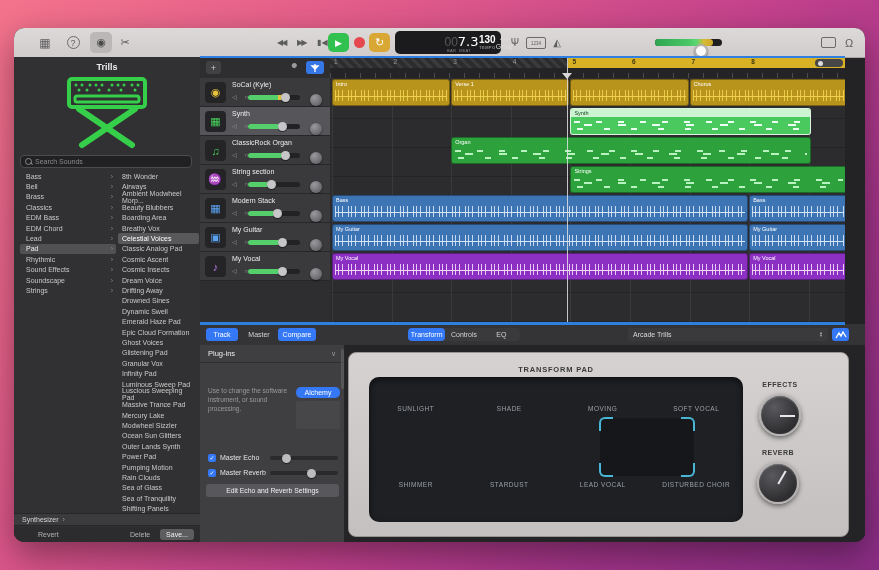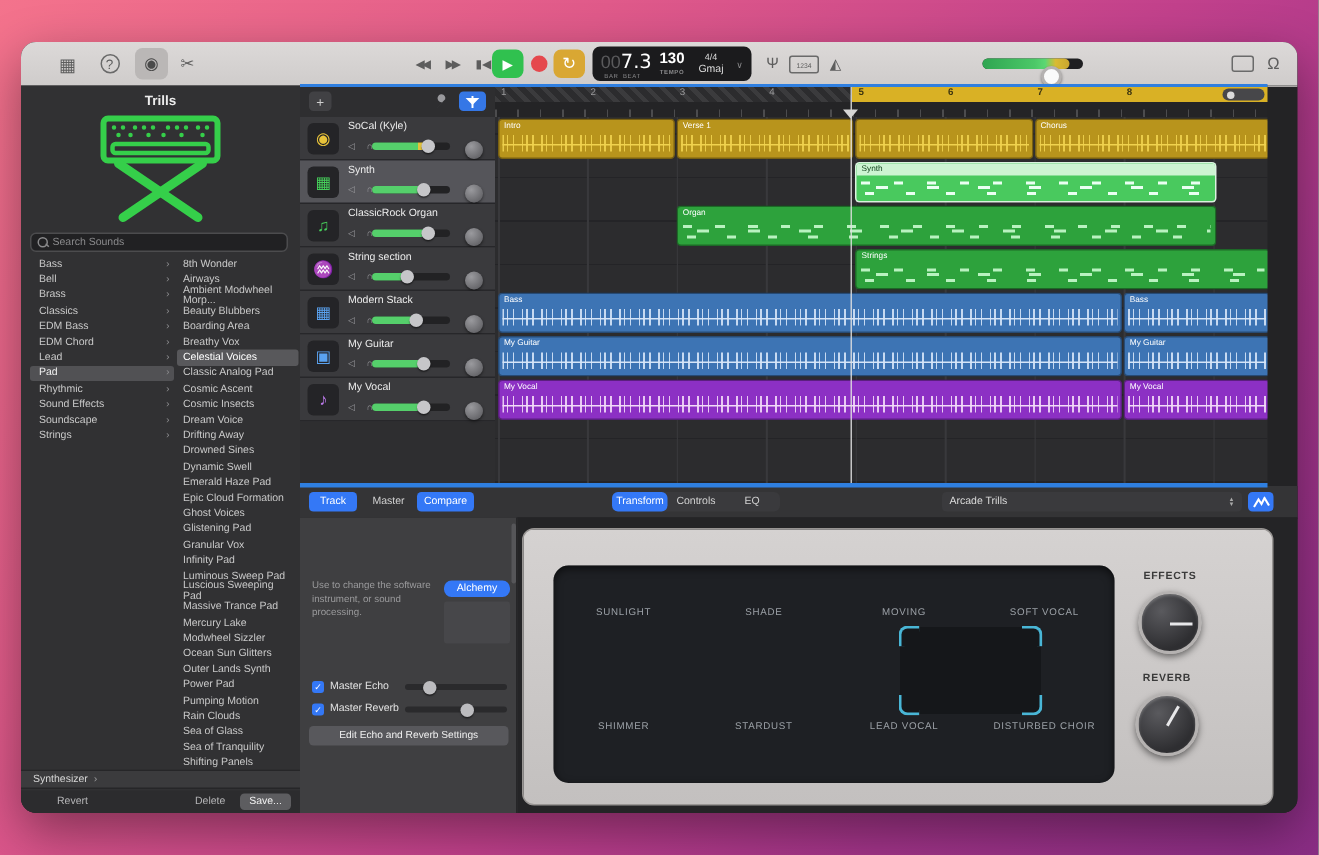--- a/index.html
+++ b/index.html
@@ -23,21 +23,21 @@
   #tr-start{left:303px;font-size:8px;}
   #play-btn{left:314px;top:5px;width:21px;height:19px;background:#30c14f;color:#fff;font-size:9px;}
   #rec-btn{left:340px;top:9px;width:11px;height:11px;border-radius:50%;background:#e5484d;}
   #cycle-btn{left:355px;top:5px;width:21px;height:19px;background:#d9a733;color:#fff;font-size:11px;}
   #lcd{left:381px;top:3px;width:106px;height:23px;background:#1b1b1d;border-radius:5px;display:flex;align-items:stretch;color:#fff;}
   .lcd-sec{display:flex;flex-direction:column;align-items:center;justify-content:center;line-height:1;}
   #lcd-pos{flex-direction:row;align-items:baseline;padding:2px 2px 0 7px;}
   .lcd-dim{color:#5a5a5c;font-size:12px;}
   .lcd-big{font-size:13px;font-family:"DejaVu Sans",sans-serif;}
   .lcd-lab{font-size:4px;color:#8a8a8c;margin-top:1px;letter-spacing:.4px;}
-  #lcd-bb{width:40px;position:relative;}
+  #lcd-bb{width:40px;position:relative;padding-left:44px;}
   #lcd-bb .row{display:flex;align-items:baseline;}
   #lcd-tempo{width:26px;font-size:10px;font-weight:bold;}
   #lcd-key{width:26px;font-size:6px;color:#ddd;}
   #lcd-key .ts{font-size:6px;} #lcd-key .ky{font-size:7px;margin-top:1px;}
   #lcd-chev{width:12px;justify-content:center;display:flex;align-items:center;color:#8a8a8c;font-size:6px;}
   #fork-ic{left:494px;width:14px;font-size:10px;}
   #count-ic{left:512px;top:9px;width:18px;height:10px;border:1px solid #6a6a6a;border-radius:2px;color:#5d5d5d;font-size:4.5px;display:flex;align-items:center;justify-content:center;}
   #metro-ic{left:536px;width:14px;font-size:10px;}
   #mvol{left:641px;top:11px;width:67px;height:7px;border-radius:4px;background:#1f1f21;overflow:visible;}
   #mvol .fill{position:absolute;left:0;top:0;height:7px;width:87%;border-radius:4px;
@@ -523,20 +523,24 @@
             </span>
       </div>
       <div id="analyzer-btn">
         <svg width="12" height="8" viewBox="0 0 12 8">
               <polyline points="1,7 4,2 6,5 8,1 11,6" fill="none" stroke="#fff" stroke-width="1.4"></polyline>
             </svg>
       </div>
     </div>
 
     <div id="inspector">
+      <div class="insp-row">
+        <span>Plug-ins</span>
+        <span class="chev">∨</span>
+      </div>
       <div id="plug-desc">Use to change the software instrument, or sound processing.</div>
       <div id="alchemy-btn">Alchemy</div>
       <div id="plug-slot"></div>
       <div class="chk-row" id="echo-row">
         <span class="chk">✓</span>
         <span>Master Echo</span>
         <span class="hslider">
               <span class="hknob" style="left:18%"></span>
             </span>
       </div>
@@ -546,20 +550,21 @@
         <span class="hslider">
               <span class="hknob" style="left:55%"></span>
             </span>
       </div>
       <div id="edit-btn">Edit Echo and Reverb Settings</div>
       <div id="insp-scroll"></div>
     </div>
 
     <div id="device-bg">
       <div id="device">
+        <div id="tp-title">TRANSFORM PAD</div>
         <div id="pad">
           <div id="pad-grid">
                 <div class="pad-label" style="left: 0px; top: 28px;">SUNLIGHT</div>
                 <div class="pad-label" style="left: 93.5px; top: 28px;">SHADE</div>
                 <div class="pad-label" style="left: 187px; top: 28px;">MOVING</div>
                 <div class="pad-label" style="left: 280.5px; top: 28px;">SOFT VOCAL</div>
                 <div class="pad-label" style="left: 0px; top: 104px;">SHIMMER</div>
                 <div class="pad-label" style="left: 93.5px; top: 104px;">STARDUST</div>
                 <div class="pad-label" style="left: 187px; top: 104px;">LEAD VOCAL</div>
                 <div class="pad-label" style="left: 280.5px; top: 104px;">DISTURBED CHOIR</div>

